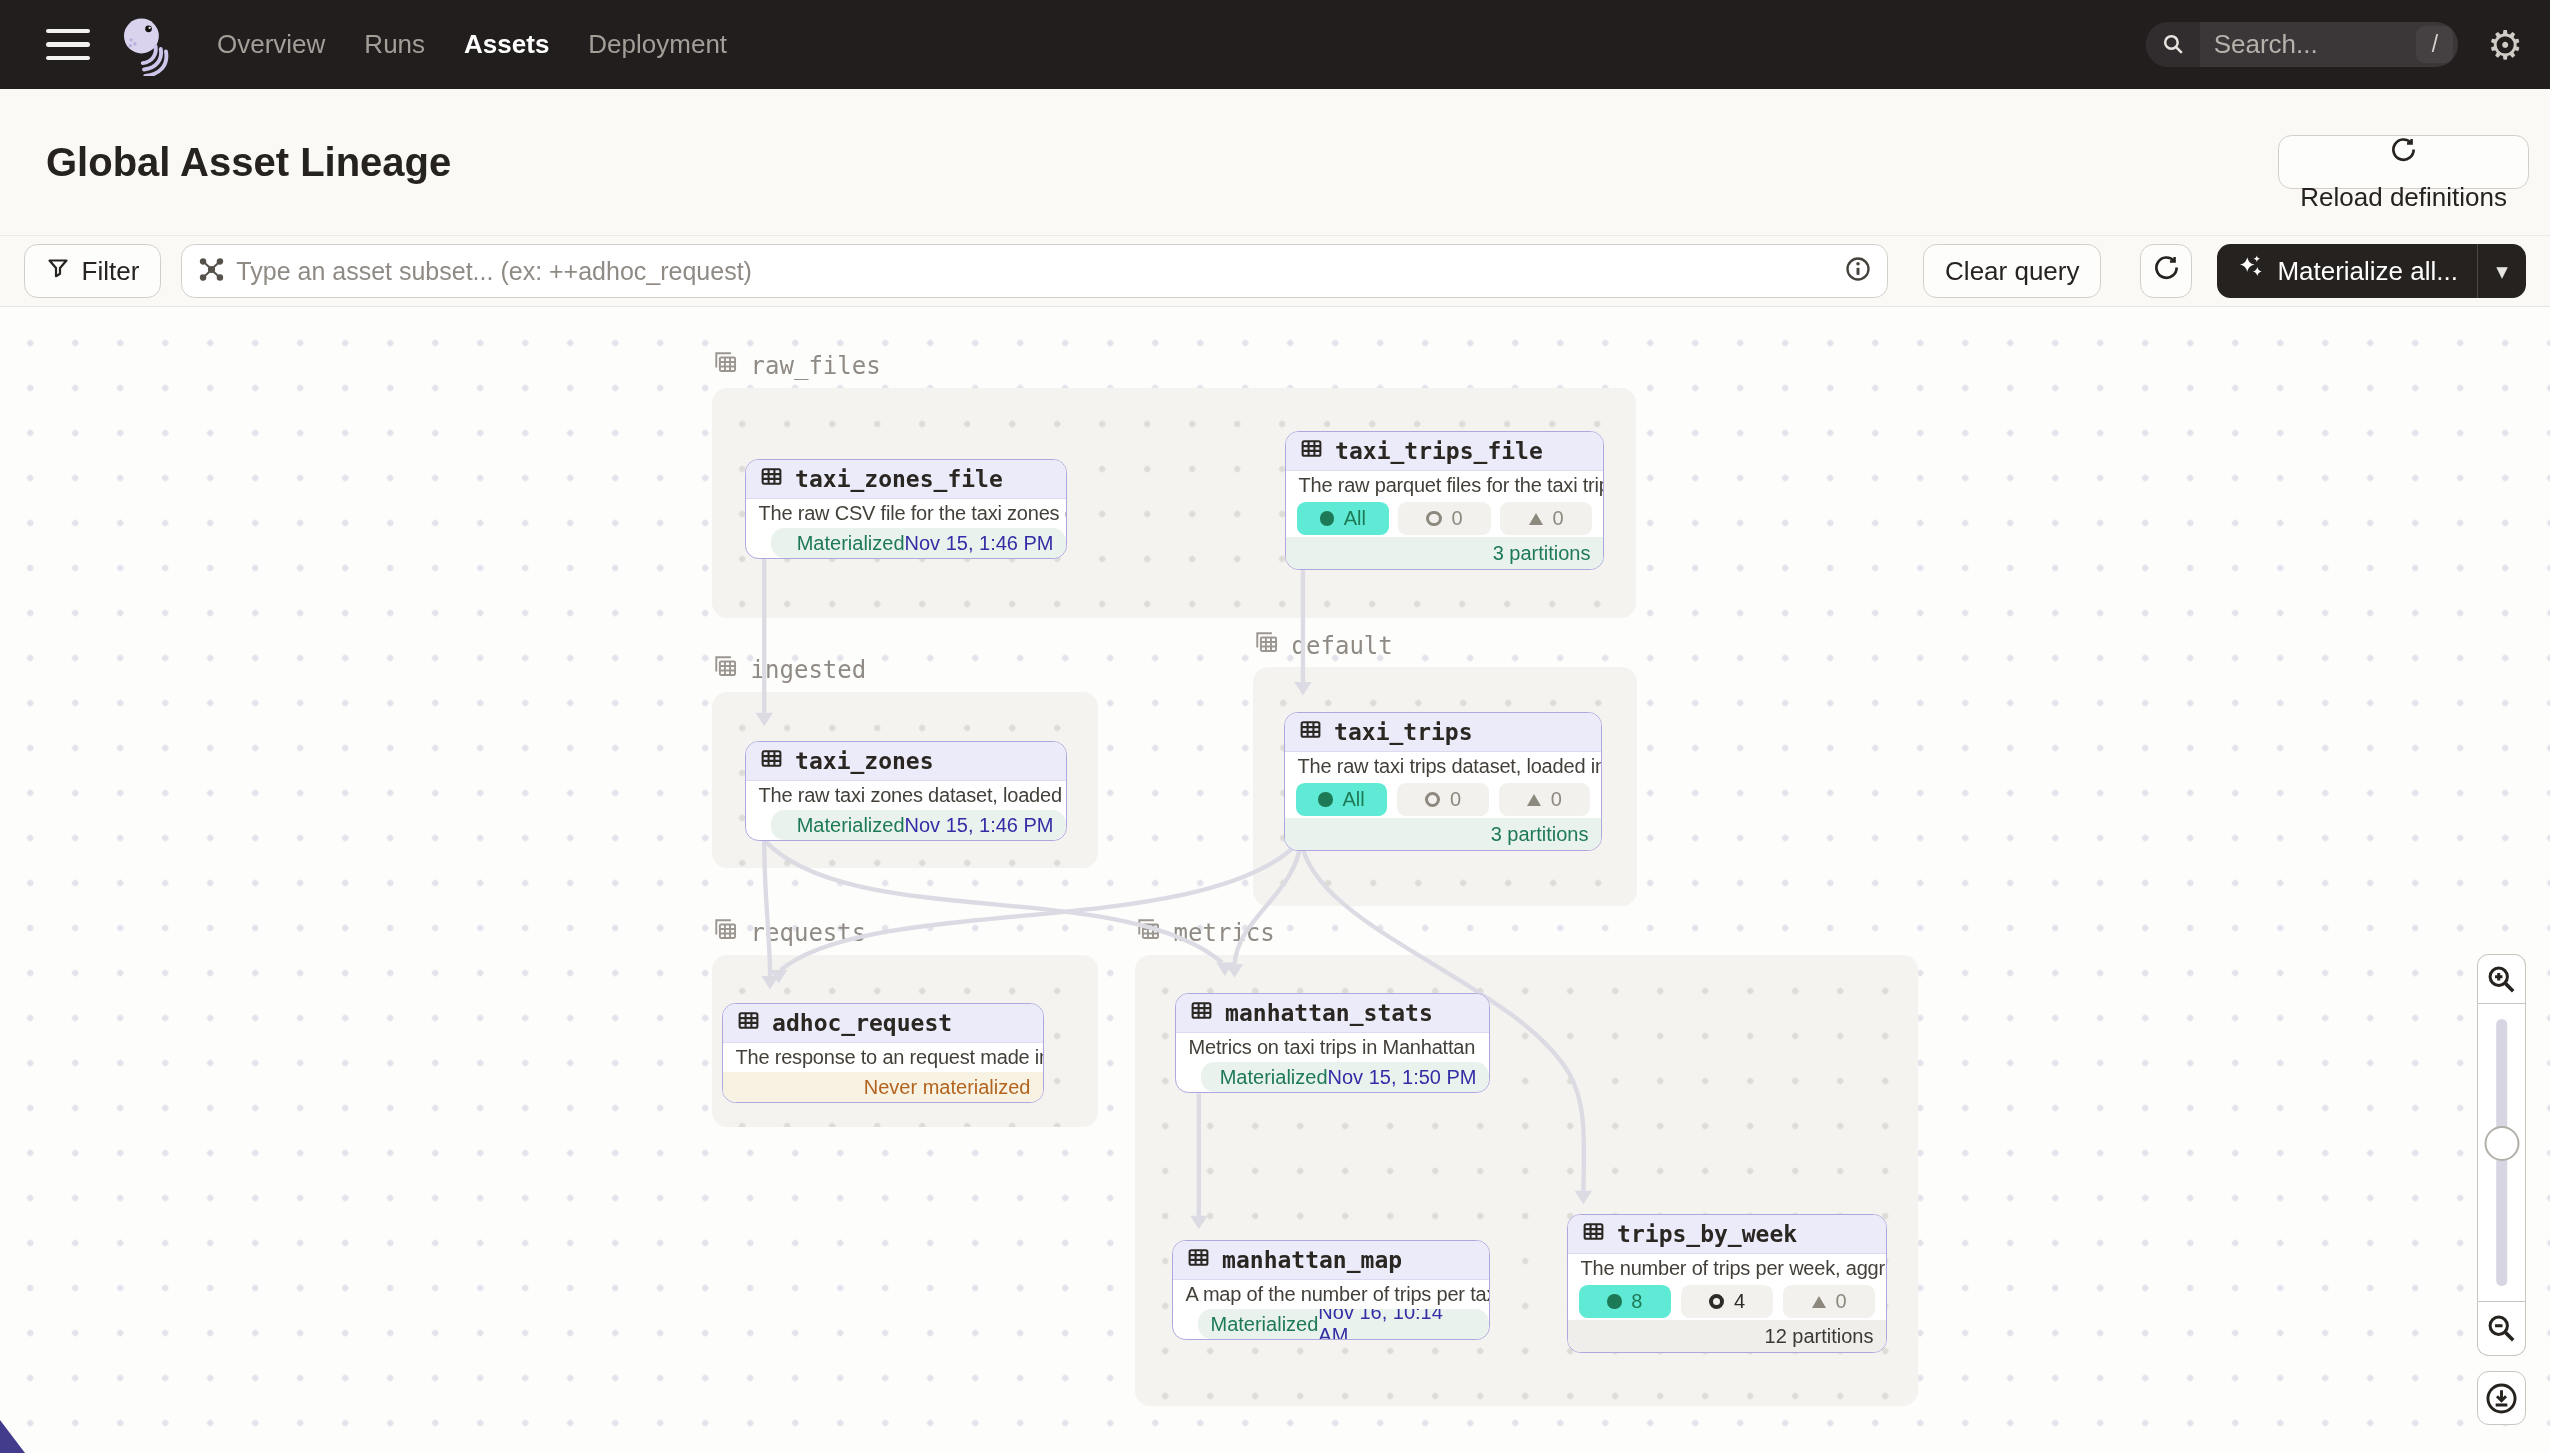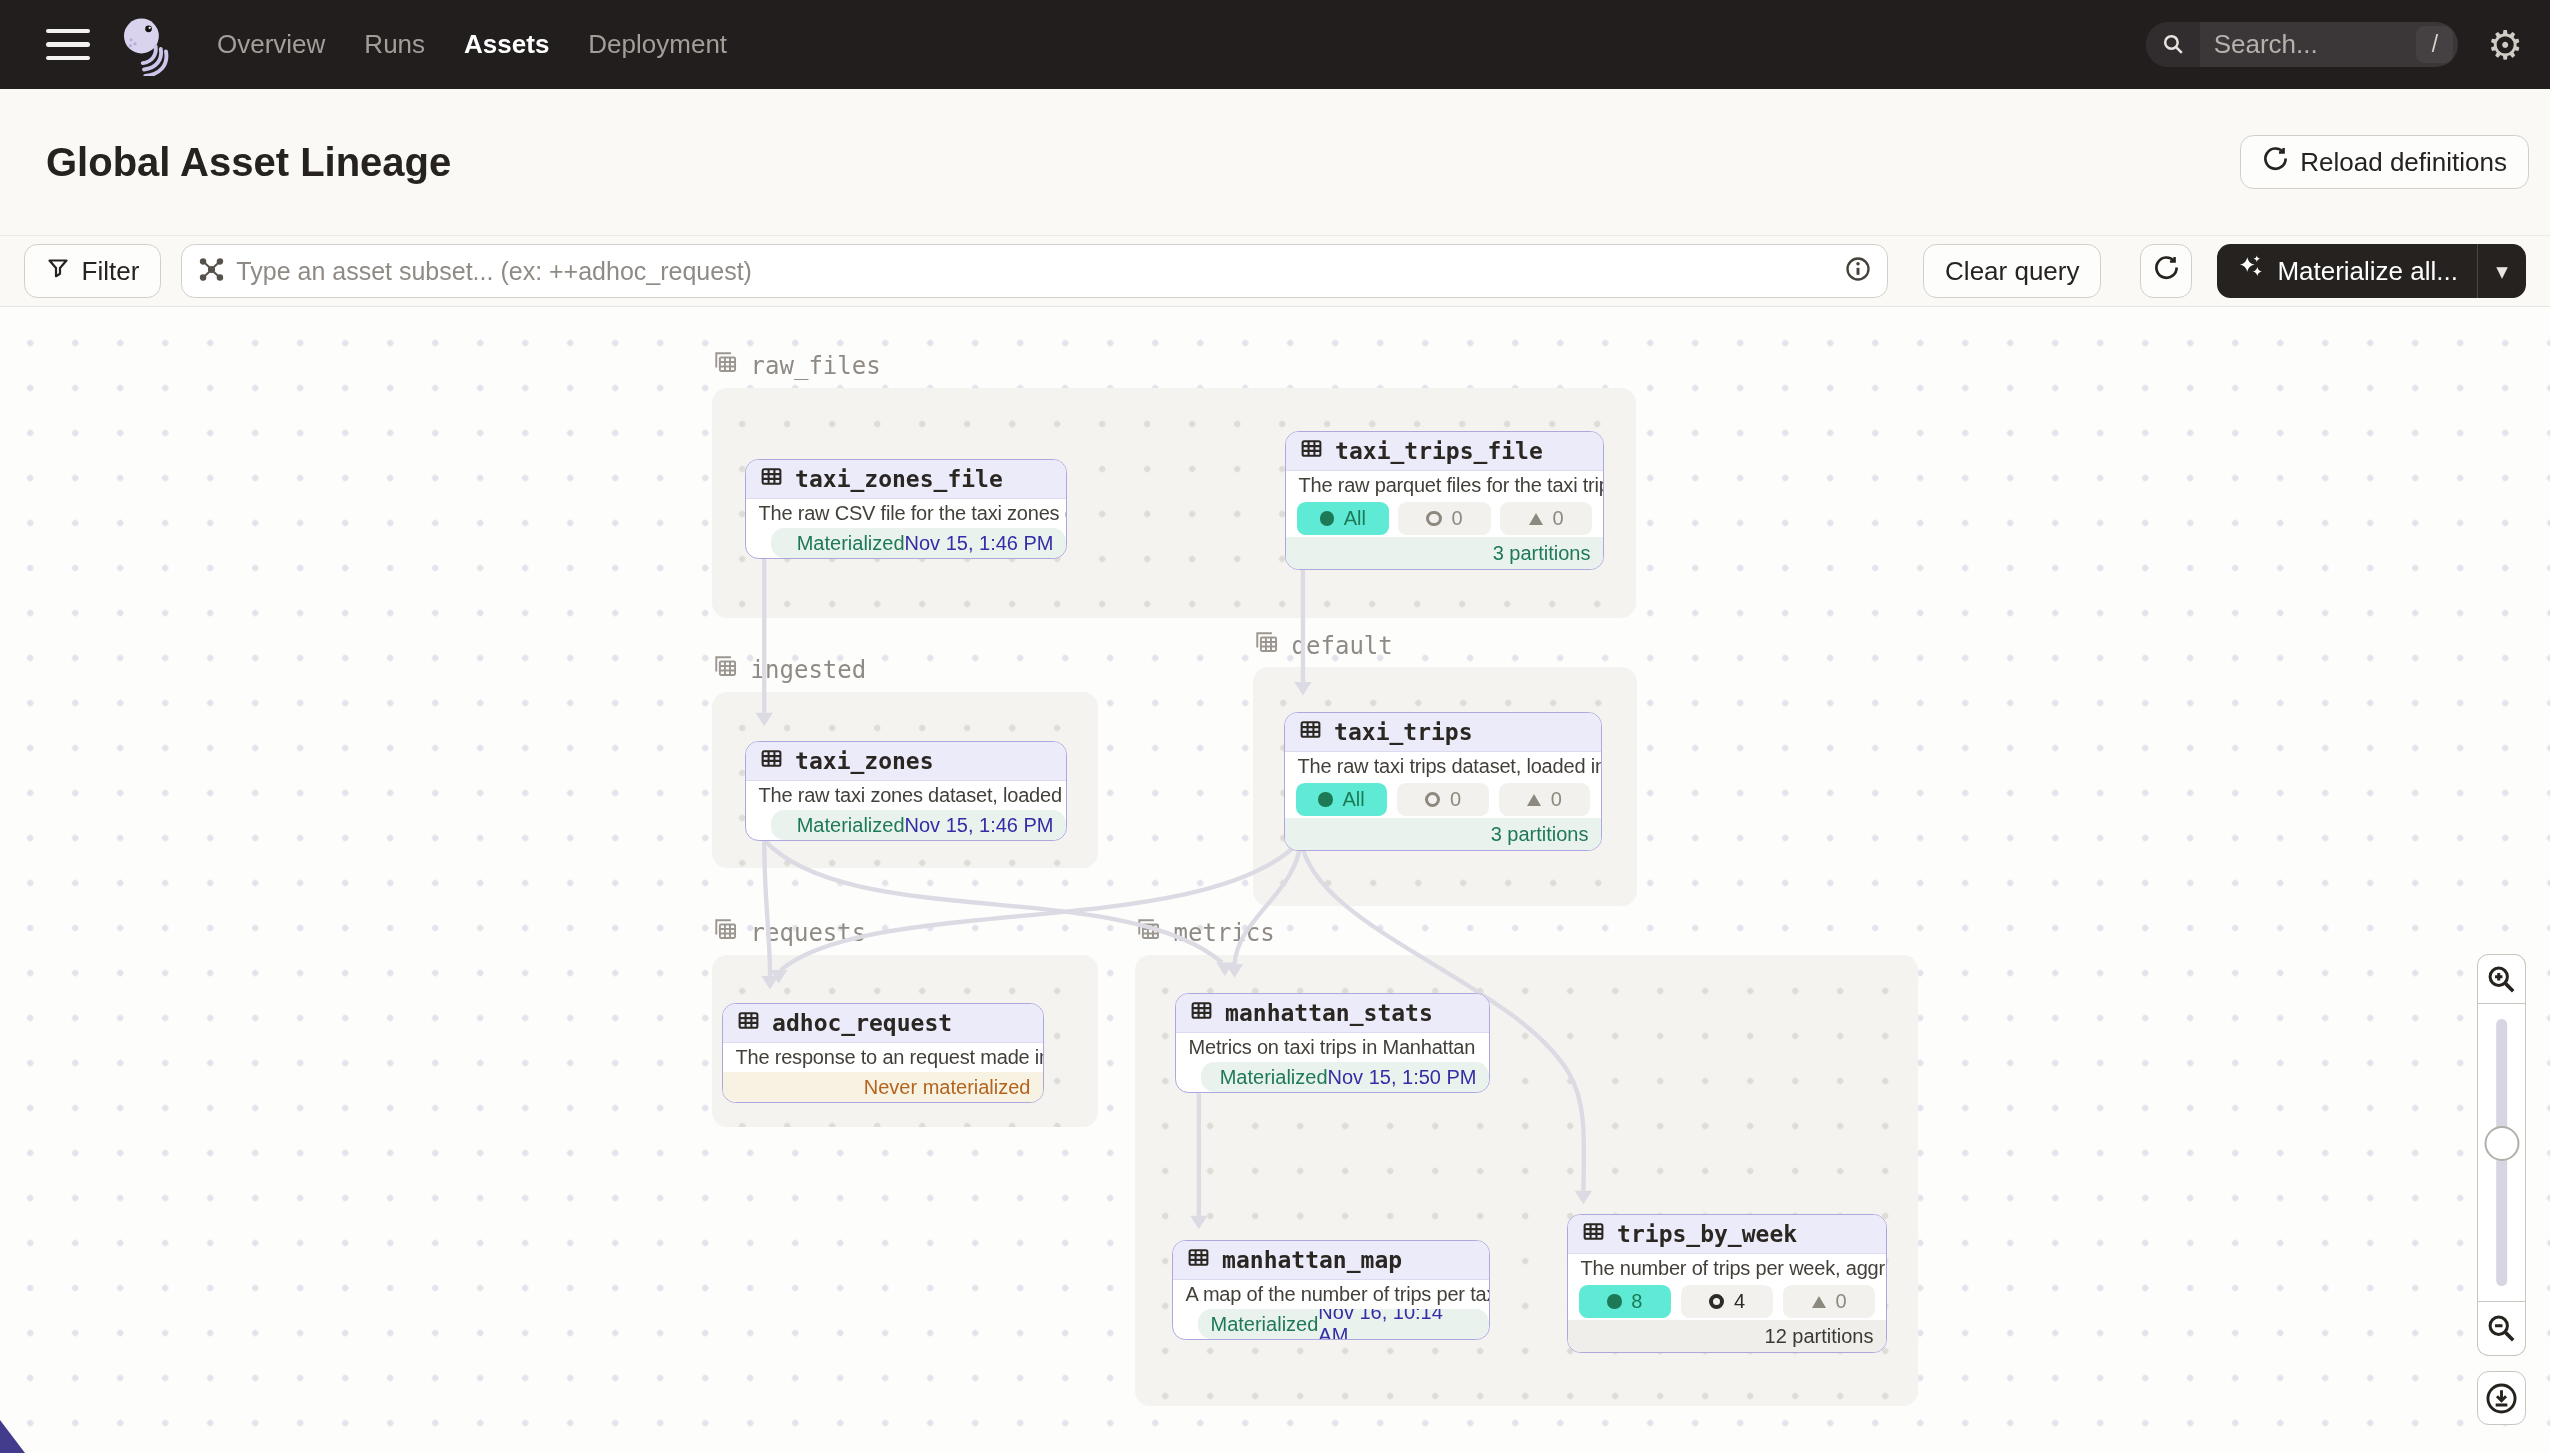--- a/index.html
+++ b/index.html
@@ -20,21 +20,21 @@
   .search-ph { flex:1; margin-left:13.5px; font-size:26px; color:#b6b1ab; }
   .kbd { width:37px; height:37px; margin-right:4.8px; background:#454041; border-radius:8.7px; color:#d5d1cb;
     display:flex; align-items:center; justify-content:center; font-size:23px; }
   .gear { margin-left:29px; font-size:40px; color:#cfcbc5; cursor:pointer; line-height:1; }
 
   
   .pagehead { height:147px; background:#faf9f6; border-bottom:1px solid #eceae4; display:flex; align-items:center; padding:0 21px 0 46px; }
   .title { font-size:40px; font-weight:700; color:#262220; }
   .btn { height:54px; border:1.4px solid #d3cfc8; background:#fdfdfc; border-radius:13.5px;
     display:flex; align-items:center; gap:11.6px; padding:0 21px; font-size:26px; color:#262220; cursor:pointer; white-space:nowrap; }
-  .reload-btn { margin-left:auto; }
+  .reload-btn { margin-left:auto;flex-direction:column; }
 
   
   .toolbar { height:71px; background:#faf9f6; border-bottom:1px solid #e8e6e0; display:flex; align-items:center; padding:0 24px; }
   .query { flex:1; margin-left:20px; height:54px; background:#ffffff; border:1.4px solid #d3cfc8; border-radius:13.5px;
     display:flex; align-items:center; padding:0 15.4px; gap:11.6px; cursor:text; }
   .query-ph { flex:1; font-size:25px; color:#8f8a84; white-space:nowrap; overflow:hidden; }
   .clear-btn { margin-left:35px; }
   .refresh-btn { width:52px; margin-left:39px; padding:0; justify-content:center; }
   .mat { margin-left:25px; height:54px; display:flex; background:#262220; border-radius:13.5px; color:#fff; overflow:hidden; cursor:pointer; }
   .mat-main { display:flex; align-items:center; gap:11.6px; padding:0 19px 0 17.3px; font-size:26px; border-right:1px solid #4b4744; }

